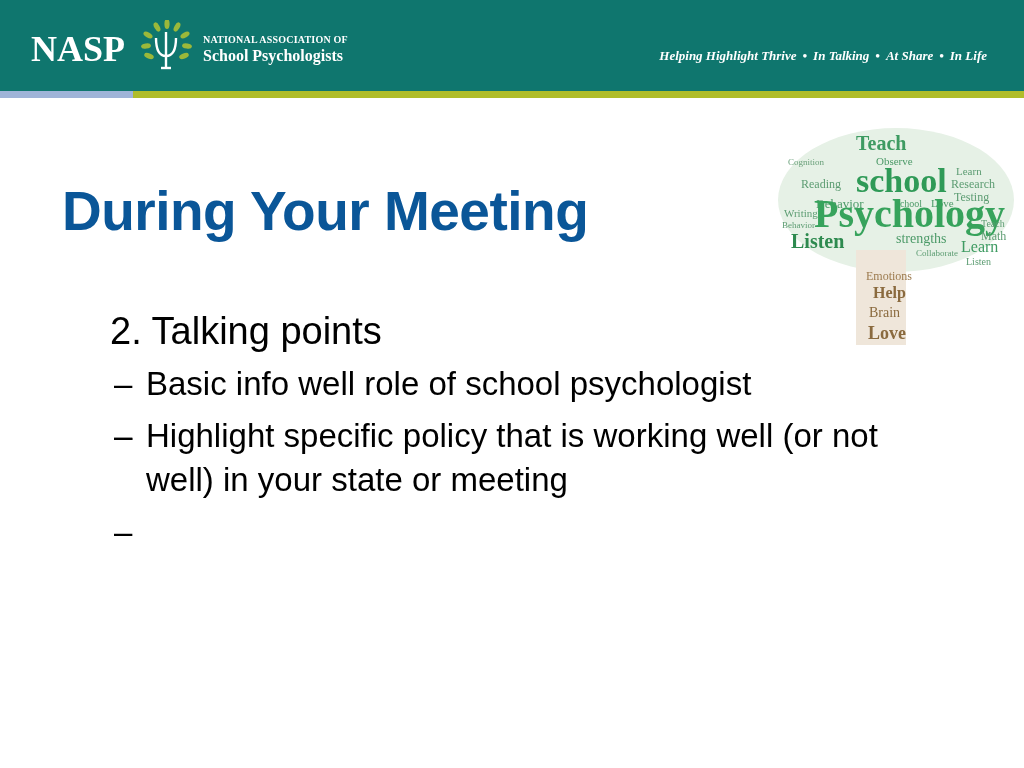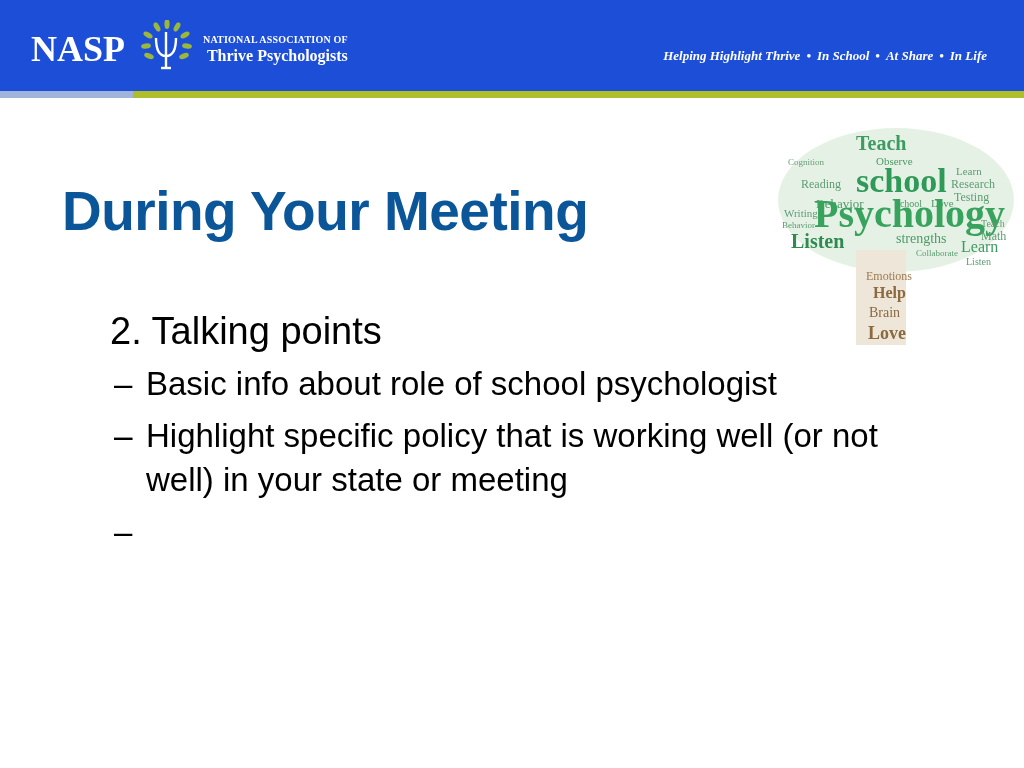--- a/index.html
+++ b/index.html
@@ -1,21 +1,21 @@
 <!DOCTYPE html>
 <html><head>
   <meta charset="utf-8">
   <style>
     * { margin: 0; padding: 0; box-sizing: border-box; }
     html, body { width: 1024px; height: 768px; background: #ffffff; overflow: hidden; }
     body { position: relative; font-family: "Liberation Sans", sans-serif; }
 
     .header {
       position: absolute; left: 0; top: 0; width: 1024px; height: 91px;
-      background: #1d4ed8;
+      background: #0f766e;
     }
     .stripe-blue {
       position: absolute; left: 0; top: 91px; width: 133px; height: 7px;
       background: #9fb4d8;
     }
     .stripe-green {
       position: absolute; left: 133px; top: 91px; width: 891px; height: 7px;
       background: #b0bd2a;
     }
 
@@ -23,21 +23,20 @@
       position: absolute; left: 31px; top: 28px;
       font-family: "Liberation Serif", serif; font-weight: bold;
       font-size: 36px; color: #ffffff; letter-spacing: 0px;
     }
     .logo-mark {
       position: absolute; left: 138px; top: 20px; width: 56px; height: 52px;
     }
     .logo-org {
       position: absolute; left: 203px; top: 34px; color: #ffffff;
       font-family: "Liberation Serif", serif;
-      text-align: right;
     }
     .logo-org .line1 { font-size: 10px; font-weight: bold; letter-spacing: 0.2px; line-height: 12px; }
     .logo-org .line2 { font-size: 16px; font-weight: bold; line-height: 20px; }
 
     .tagline {
       position: absolute; right: 37px; top: 48px; color: #ffffff;
       font-family: "Liberation Serif", serif; font-style: italic; font-weight: bold;
       font-size: 13px; white-space: nowrap;
     }
     .tagline .sep { margin: 0 6px; }
@@ -79,35 +78,35 @@
       <ellipse cx="11" cy="36" rx="5" ry="2.6" transform="rotate(20 11 36)"></ellipse>
     </g>
     <g fill="none" stroke="#ffffff" stroke-width="2.4">
       <path d="M18 18 C18 32 22 36 28 36 C34 36 38 32 38 18"></path>
       <line x1="28" y1="12" x2="28" y2="48"></line>
       <line x1="23" y1="48" x2="33" y2="48"></line>
     </g>
   </svg>
   <div class="logo-org">
     <div class="line1">NATIONAL ASSOCIATION OF</div>
-    <div class="line2">Thrive Psychologists</div>
+    <div class="line2">School Psychologists</div>
   </div>
   <div class="tagline">
-    <span>Helping Highlight Thrive</span><span class="sep">•</span><span>In School</span><span class="sep">•</span><span>At Share</span><span class="sep">•</span><span>In Life</span>
+    <span>Helping Highlight Thrive</span><span class="sep">•</span><span>In Talking</span><span class="sep">•</span><span>At Share</span><span class="sep">•</span><span>In Life</span>
   </div>
 </div>
 <div class="stripe-blue"></div>
 <div class="stripe-green"></div>
 
 <h1 class="title">During Your Meeting</h1>
 
 <div class="content">
   <div class="lvl1">2. Talking points</div>
   <ul class="lvl2-list">
-    <li class="lvl2"><span class="dash">–</span><span>Basic info about role of school psychologist</span></li>
+    <li class="lvl2"><span class="dash">–</span><span>Basic info well role of school psychologist</span></li>
     <li class="lvl2"><span class="dash">–</span></li>
     <li class="lvl2" style="width:880px"><span class="dash">–</span><span>Highlight specific policy that is working well (or not well) in your state or meeting</span></li>
     <li class="lvl2" style="width:870px"><span class="dash">–</span></li>
   </ul>
 </div>
 
 <svg class="wordcloud" viewBox="0 0 240 225">
   <g font-family="Liberation Serif, serif" fill="#2f9a57">
     <ellipse cx="120" cy="80" rx="118" ry="72" fill="#e6f1e6"></ellipse>
     <rect x="80" y="130" width="50" height="95" fill="#efe6da"></rect>

